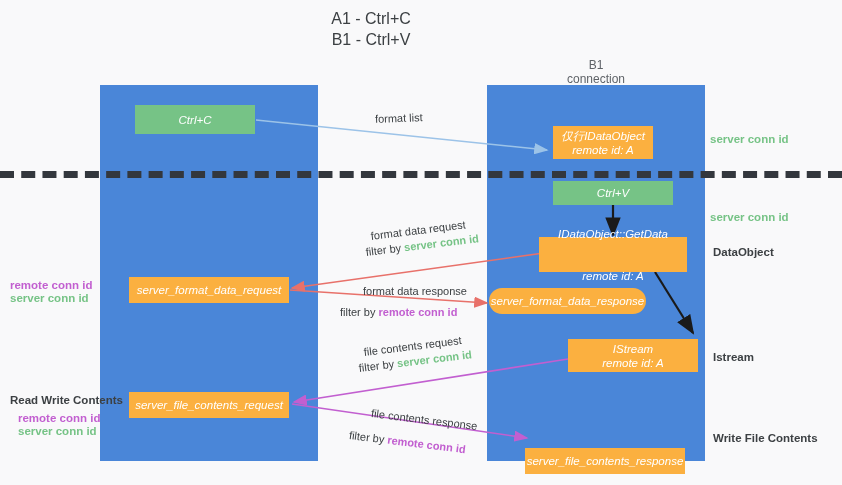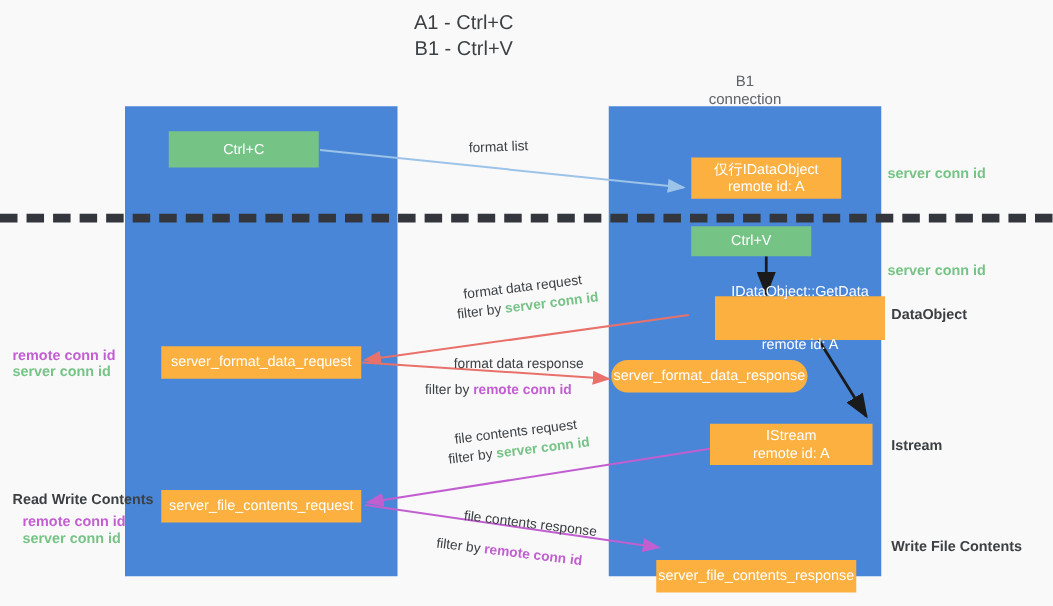--- a/index.html
+++ b/index.html
@@ -32,21 +32,21 @@
 
   
   .box{
     box-sizing:border-box;
     display:flex;align-items:center;justify-content:center;
     flex-direction:column;
     color:#ffffff;font-size:11.5px;line-height:14px;text-align:center;
   }
   .box.green{background:#76c386;}
   .box.orange{background:#fbb040;}
-  .box .l1,.box .l2{display:block;}
+  .box .l1,.box .l2{display:block;font-style:italic;}
 
   
   .rlabel{font-size:11.5px;line-height:15px;font-weight:bold;}
   .green-txt{color:#76c386;font-weight:bold;}
   .purple-txt{color:#c25fd0;font-weight:bold;}
   .dark-txt{color:#3c4043;}
 
   
   .alabel{font-size:11px;color:#3c4043;line-height:15px;white-space:nowrap;}
   .alabel b{font-weight:bold;}
@@ -108,30 +108,30 @@
 
     <line x1="568" y1="359" x2="294" y2="402" stroke="#c25fd0" stroke-width="1.6" marker-end="url(#ah-purple)"></line>
 
     <line x1="292" y1="404" x2="527" y2="438" stroke="#c25fd0" stroke-width="1.6" marker-end="url(#ah-purple)"></line>
   </svg>
 
   <div class="abs box green" style="left:135px;top:105px;width:120px;height:29px;">
     <span class="l1">Ctrl+C</span>
   </div>
 
-  <div class="abs box orange" style="left:553px;top:126px;width:120px;height:33px;">
+  <div class="abs box orange" style="left:553px;top:126px;width:100px;height:33px;">
     <span class="l1">仅行IDataObject</span>
     <span class="l2">remote id: A</span>
   </div>
 
-  <div class="abs box green" style="left:553px;top:181px;width:96px;height:24px;">
+  <div class="abs box green" style="left:553px;top:181px;width:120px;height:24px;">
     <span class="l1">Ctrl+V</span>
   </div>
 
-  <div class="abs box orange" style="left:572px;top:237px;width:136px;height:35px;gap:28px;">
+  <div class="abs box orange" style="left:539px;top:237px;width:148px;height:35px;gap:28px;">
     <span class="l1">IDataObject::GetData</span>
     <span class="l2">remote id: A</span>
   </div>
 
   <div class="abs box orange" style="left:129px;top:277px;width:160px;height:26px;">
     <span class="l1">server_format_data_request</span>
   </div>
 
   <div class="abs box orange" style="left:489px;top:288px;width:157px;height:26px;border-radius:13px;">
     <span class="l1">server_format_data_response</span>

